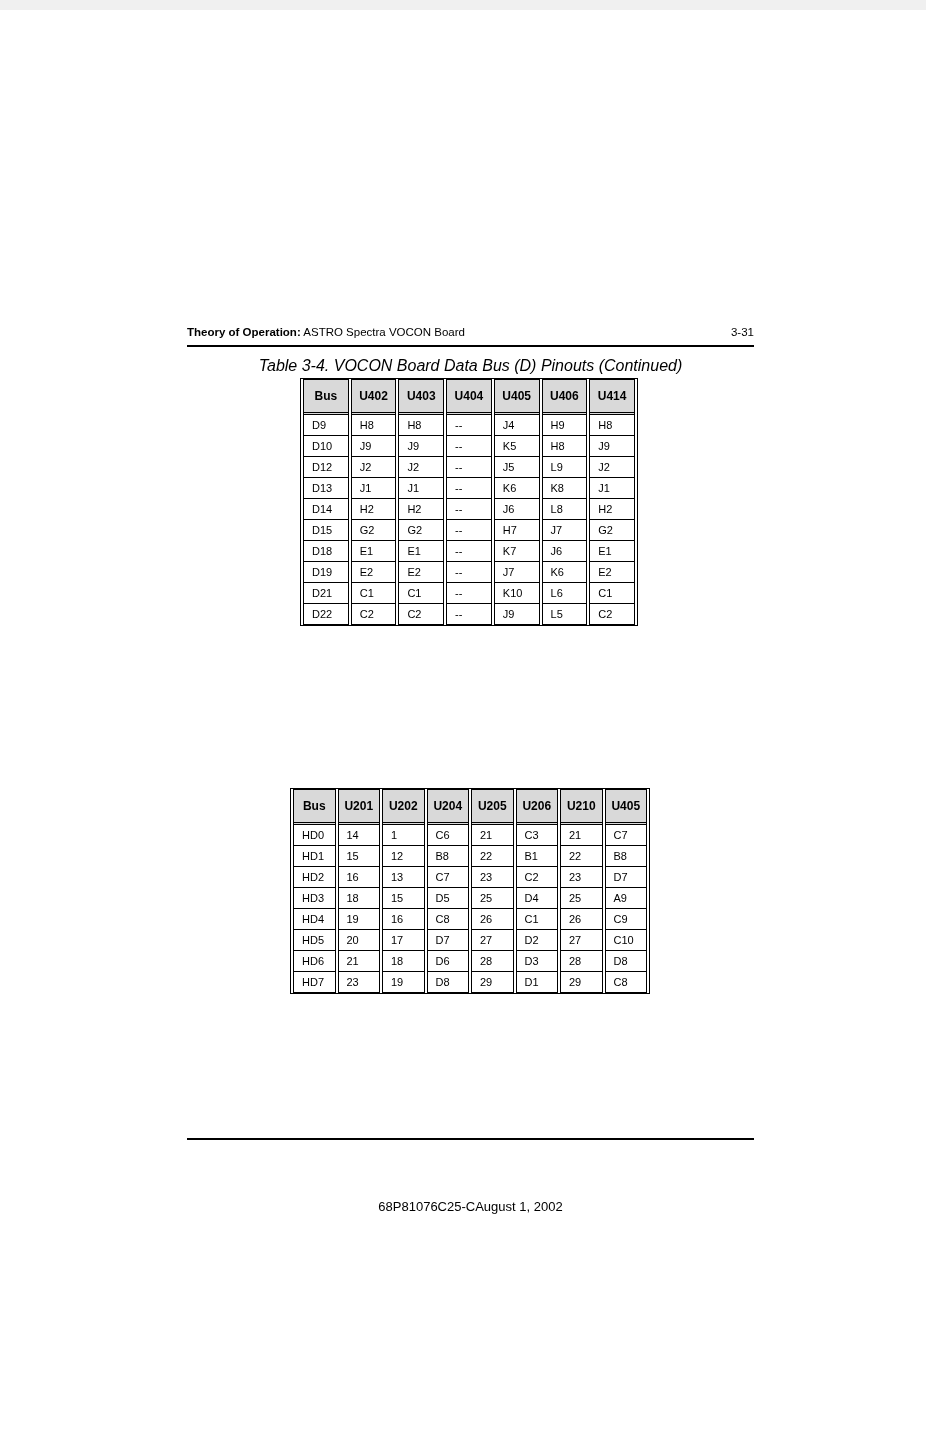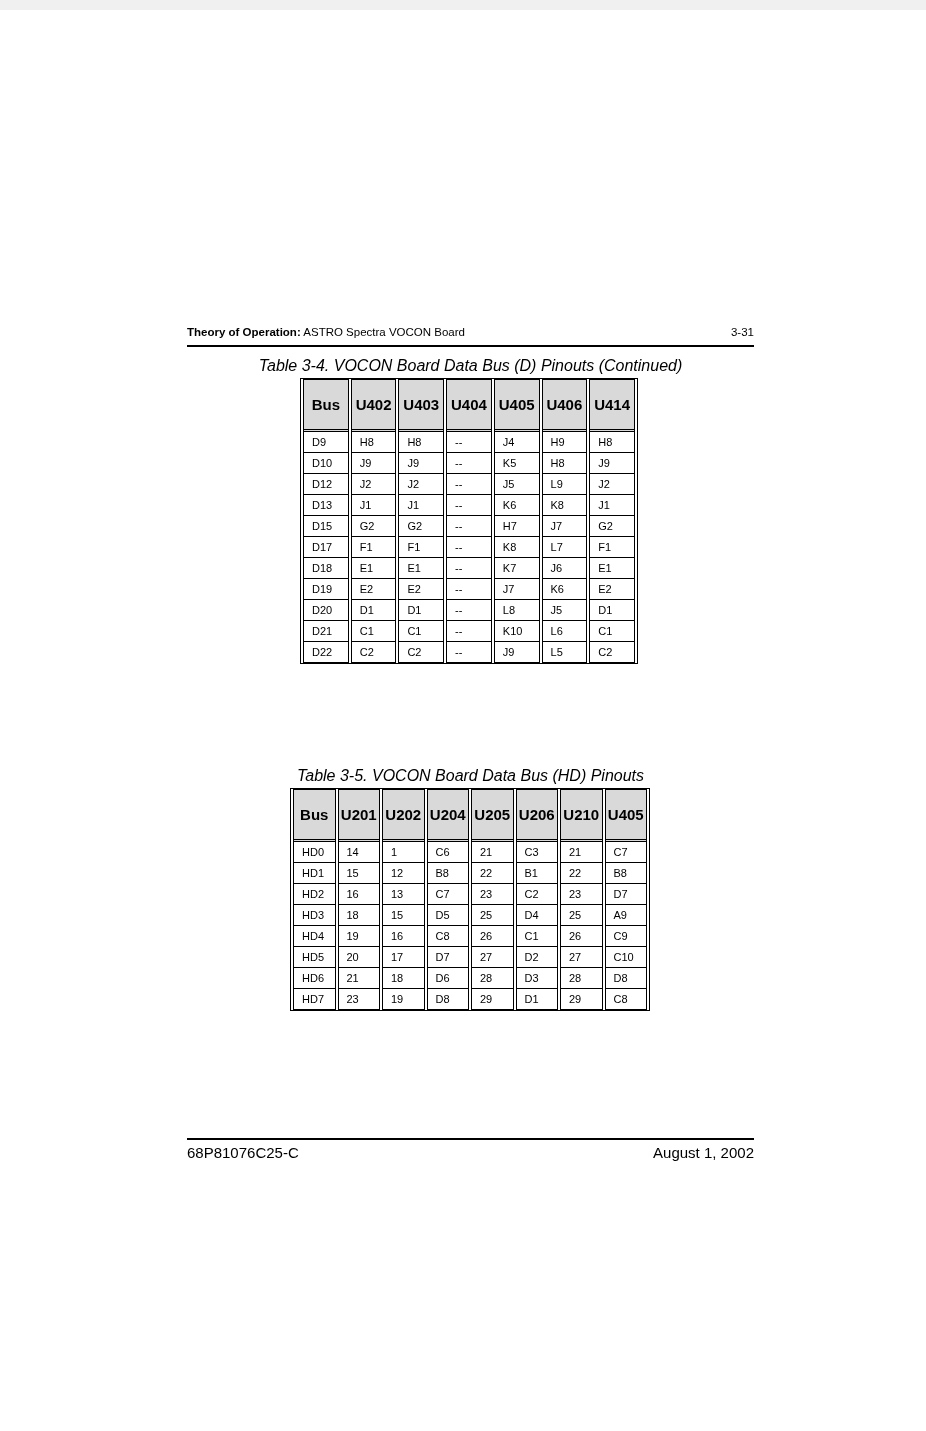--- a/index.html
+++ b/index.html
@@ -32,25 +32,25 @@
     width: 567px;
     height: 2px;
     background: #000;
   }
   .rule-top { top: 335px; }
   .rule-bottom { top: 1128px; }
   
   .running-footer {
     position: absolute;
     left: 187px;
-    top: 1136px;
+    top: 1190px;
     width: 567px;
     display: flex;
-    justify-content: space-between;
-    font-size: 15px;
+    justify-content: center;
+    font-size: 13px;
     line-height: 14px;
   }
   
   .table-caption {
     position: absolute;
     left: 187px;
     width: 567px;
     text-align: center;
     font-style: italic;
     font-size: 16px;
@@ -65,24 +65,24 @@
     border-spacing: 2px 0;
     border: 1px solid #000;
     background: #fff;
     table-layout: fixed;
   }
   table.pinout th {
     background: #d9d9d9;
     border: 1px solid #000;
     border-bottom: 3px double #000;
     font-weight: bold;
-    font-size: 15px;
-    height: 27px;
+    font-size: 12px;
+    height: 36px;
     text-align: center;
-    padding: 16px 2px;
+    padding: 4px 2px;
   }
   table.pinout td {
     border: 1px solid #000;
     border-top: none;
     font-size: 11px;
     height: 21px;
     text-align: left;
     padding: 0 2px 0 8px;
     white-space: nowrap;
     overflow: hidden;
@@ -149,86 +149,76 @@
         <tr>
           <td>D13</td>
           <td>J1</td>
           <td>J1</td>
           <td>--</td>
           <td>K6</td>
           <td>K8</td>
           <td>J1</td>
         </tr>
         <tr>
+          <td>D14</td>
+          <td>H2</td>
+          <td>H2</td>
+          <td>--</td>
+          <td>J6</td>
+          <td>L8</td>
+          <td>H2</td>
+        </tr>
+        <tr>
           <td>D15</td>
           <td>G2</td>
           <td>G2</td>
           <td>--</td>
           <td>H7</td>
           <td>J7</td>
           <td>G2</td>
         </tr>
         <tr>
-          <td>D17</td>
-          <td>F1</td>
-          <td>F1</td>
-          <td>--</td>
-          <td>K8</td>
-          <td>L7</td>
-          <td>F1</td>
-        </tr>
-        <tr>
           <td>D18</td>
           <td>E1</td>
           <td>E1</td>
           <td>--</td>
           <td>K7</td>
           <td>J6</td>
           <td>E1</td>
         </tr>
         <tr>
           <td>D19</td>
           <td>E2</td>
           <td>E2</td>
           <td>--</td>
           <td>J7</td>
           <td>K6</td>
           <td>E2</td>
         </tr>
         <tr>
-          <td>D20</td>
-          <td>D1</td>
-          <td>D1</td>
-          <td>--</td>
-          <td>L8</td>
-          <td>J5</td>
-          <td>D1</td>
-        </tr>
-        <tr>
           <td>D21</td>
           <td>C1</td>
           <td>C1</td>
           <td>--</td>
           <td>K10</td>
           <td>L6</td>
           <td>C1</td>
         </tr>
         <tr>
           <td>D22</td>
           <td>C2</td>
           <td>C2</td>
           <td>--</td>
           <td>J9</td>
           <td>L5</td>
           <td>C2</td>
         </tr>
       </tbody>
     </table>
 
-  <div class="table-caption caption-t35">Table 3-5.  VOCON Board Data Bus (HD) Pinouts</div>
 
   <table class="pinout" id="table-3-5">
       <thead>
         <tr>
           <th>Bus</th>
           <th>U201</th>
           <th>U202</th>
           <th>U204</th>
           <th>U205</th>
           <th>U206</th>

